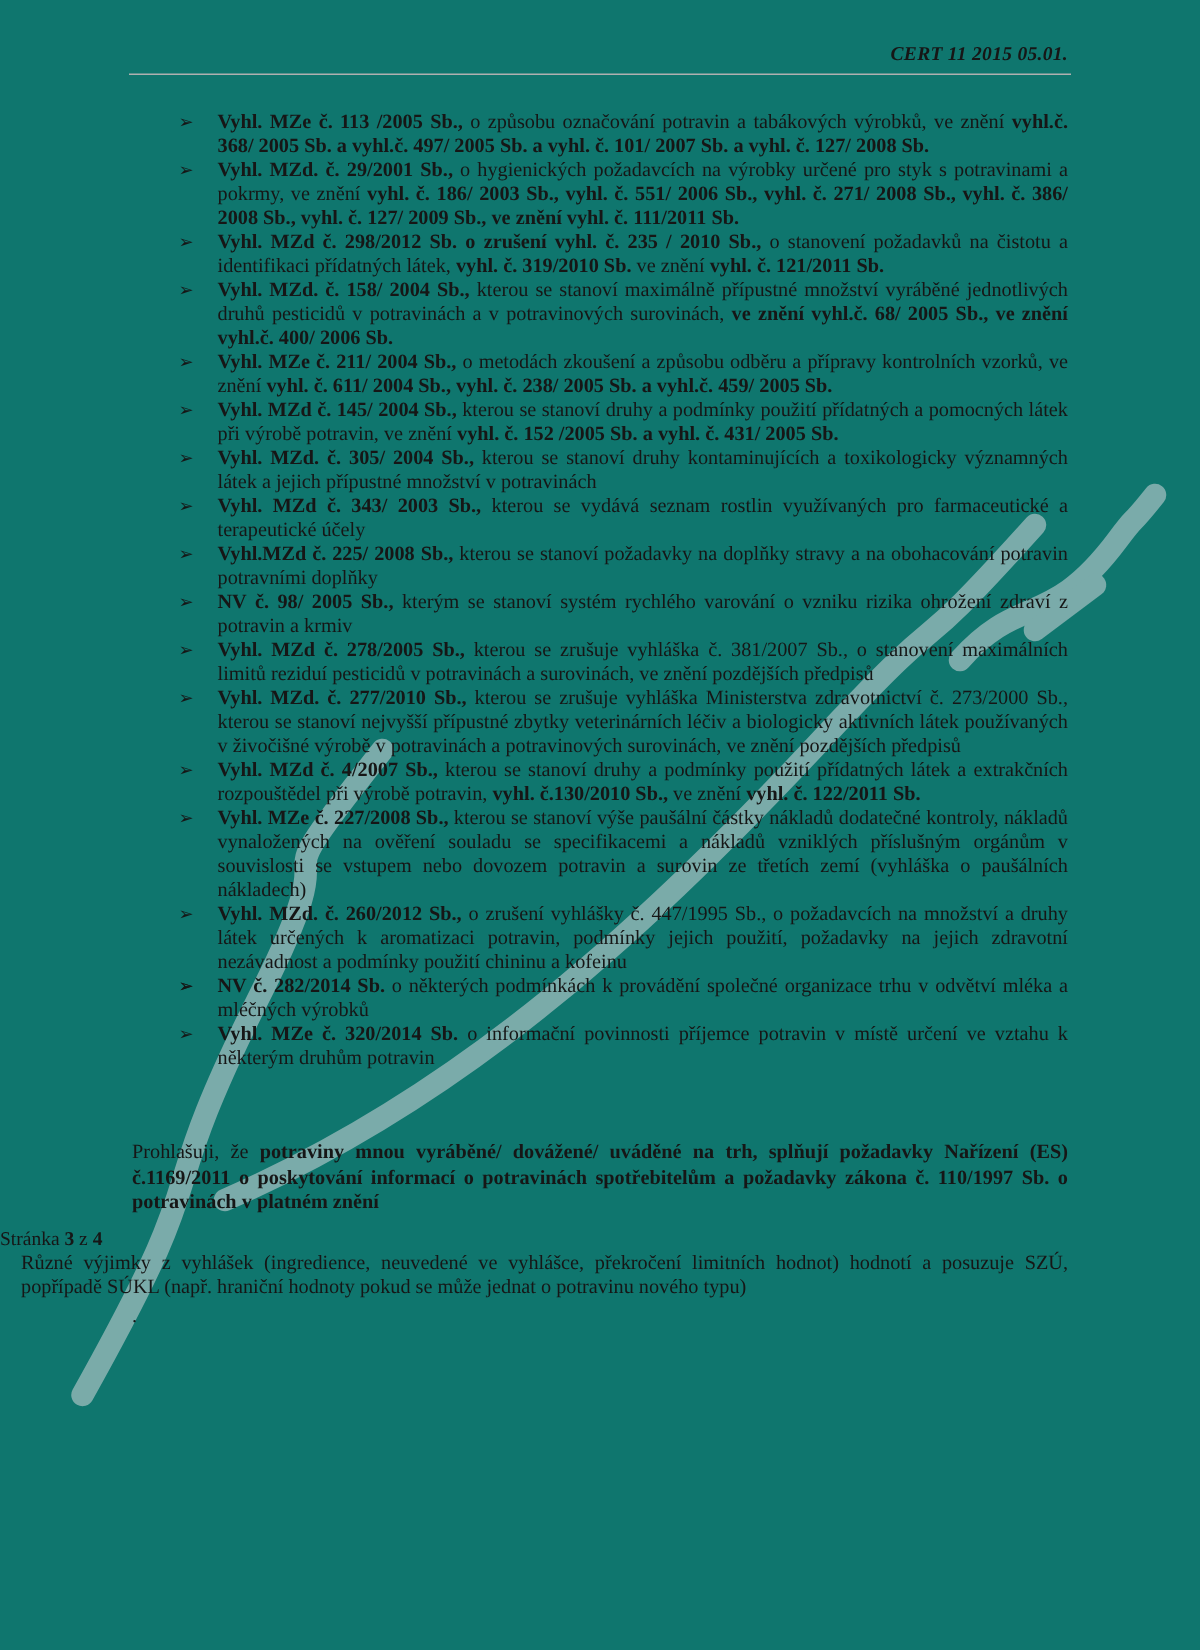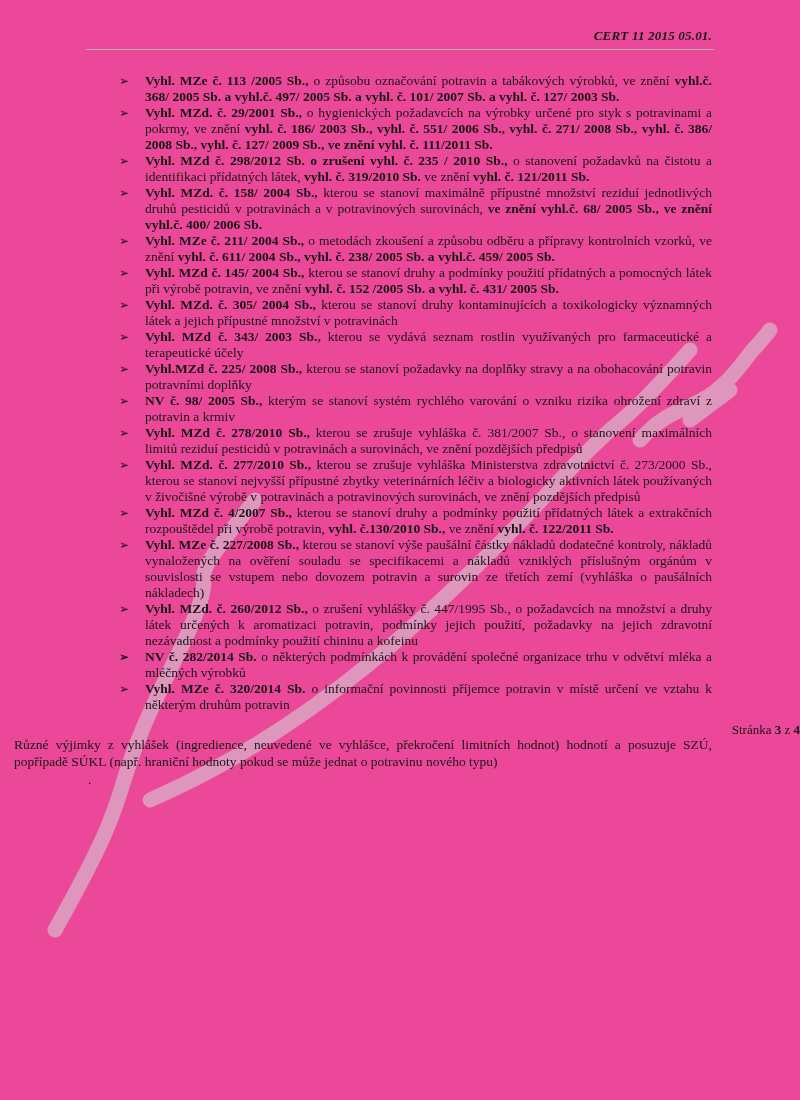--- a/index.html
+++ b/index.html
@@ -1,21 +1,21 @@
 <!DOCTYPE html>
 <html lang="cs"><head>
 <meta charset="utf-8">
 <style>
   html, body { margin: 0; padding: 0; background: #e8e8e8; }
   .page {
     position: relative;
     width: 800px;
     height: 1100px;
     margin: 0 auto;
-    background: #ec4899;
+    background: #0f766e;
     font-family: "Liberation Serif", "DejaVu Serif", serif;
     color: #161616;
     overflow: hidden;
   }
   .watermark {
     position: absolute;
     left: 0; top: 0;
     z-index: 0;
     pointer-events: none;
   }
@@ -56,21 +56,21 @@
     line-height: 16.5px;
     text-align: justify;
   }
   .decl { margin-top: 47px; }
   .notes { margin-top: 24px; margin-left: 14px; }
   .dot { margin-top: 2px; text-align: left; }
   .footer {
     position: absolute;
     left: 0; right: 0;
     bottom: 51px;
-    text-align: right;
+    text-align: left;
     font-size: 13px;
     z-index: 1;
   }
 </style>
 </head>
 <body>
 
 <div class="page">
 
   <svg class="watermark" width="800" height="1100" viewBox="0 0 800 1100" aria-hidden="true">
@@ -83,40 +83,41 @@
   </svg>
 
   <div class="content">
 
     <div class="header">
       <span>CERT 11 2015 05.01.</span>
     </div>
     <div class="rule"></div>
 
     <div class="list" id="reg-list">
-        <div class="item"><span class="bullet">➢</span><span><span class="b">Vyhl. MZe č. 113 /2005 Sb.,</span><span> o způsobu označování potravin a tabákových výrobků, ve znění </span><span class="b">vyhl.č. 368/ 2005 Sb. a vyhl.č. 497/ 2005 Sb. a vyhl. č. 101/ 2007 Sb. a vyhl. č. 127/ 2003 Sb.</span></span></div>
+        <div class="item"><span class="bullet">➢</span><span><span class="b">Vyhl. MZe č. 113 /2005 Sb.,</span><span> o způsobu označování potravin a tabákových výrobků, ve znění </span><span class="b">vyhl.č. 368/ 2005 Sb. a vyhl.č. 497/ 2005 Sb. a vyhl. č. 101/ 2007 Sb. a vyhl. č. 127/ 2008 Sb.</span></span></div>
         <div class="item"><span class="bullet">➢</span><span><span class="b">Vyhl. MZd. č. 29/2001 Sb.,</span><span> o hygienických požadavcích na výrobky určené pro styk s potravinami a pokrmy, ve znění </span><span class="b">vyhl. č. 186/ 2003 Sb., vyhl. č. 551/ 2006 Sb., vyhl. č. 271/ 2008 Sb., vyhl. č. 386/ 2008 Sb., vyhl. č. 127/ 2009 Sb., ve znění vyhl. č. 111/2011 Sb.</span></span></div>
         <div class="item"><span class="bullet">➢</span><span><span class="b">Vyhl. MZd č. 298/2012 Sb. o zrušení vyhl. č. 235 / 2010 Sb.,</span><span> o stanovení požadavků na čistotu a identifikaci přídatných látek, </span><span class="b">vyhl. č. 319/2010 Sb.</span><span> ve znění </span><span class="b">vyhl. č. 121/2011 Sb.</span></span></div>
-        <div class="item"><span class="bullet">➢</span><span><span class="b">Vyhl. MZd. č. 158/ 2004 Sb.,</span><span> kterou se stanoví maximálně přípustné množství reziduí jednotlivých druhů pesticidů v potravinách a v potravinových surovinách, </span><span class="b">ve znění vyhl.č. 68/ 2005 Sb., ve znění vyhl.č. 400/ 2006 Sb.</span></span></div>
+        <div class="item"><span class="bullet">➢</span><span><span class="b">Vyhl. MZd. č. 158/ 2004 Sb.,</span><span> kterou se stanoví maximálně přípustné množství vyráběné jednotlivých druhů pesticidů v potravinách a v potravinových surovinách, </span><span class="b">ve znění vyhl.č. 68/ 2005 Sb., ve znění vyhl.č. 400/ 2006 Sb.</span></span></div>
         <div class="item"><span class="bullet">➢</span><span><span class="b">Vyhl. MZe č. 211/ 2004 Sb.,</span><span> o metodách zkoušení a způsobu odběru a přípravy kontrolních vzorků, ve znění </span><span class="b">vyhl. č. 611/ 2004 Sb., vyhl. č. 238/ 2005 Sb. a vyhl.č. 459/ 2005 Sb.</span></span></div>
         <div class="item"><span class="bullet">➢</span><span><span class="b">Vyhl. MZd č. 145/ 2004 Sb.,</span><span> kterou se stanoví druhy a podmínky použití přídatných a pomocných látek při výrobě potravin, ve znění </span><span class="b">vyhl. č. 152 /2005 Sb. a vyhl. č. 431/ 2005 Sb.</span></span></div>
         <div class="item"><span class="bullet">➢</span><span><span class="b">Vyhl. MZd. č. 305/ 2004 Sb.,</span><span> kterou se stanoví druhy kontaminujících a toxikologicky významných látek a jejich přípustné množství v potravinách</span></span></div>
         <div class="item"><span class="bullet">➢</span><span><span class="b">Vyhl. MZd č. 343/ 2003 Sb.,</span><span> kterou se vydává seznam rostlin využívaných pro farmaceutické a terapeutické účely</span></span></div>
         <div class="item"><span class="bullet">➢</span><span><span class="b">Vyhl.MZd č. 225/ 2008 Sb.,</span><span> kterou se stanoví požadavky na doplňky stravy a na obohacování potravin potravními doplňky</span></span></div>
         <div class="item"><span class="bullet">➢</span><span><span class="b">NV č. 98/ 2005 Sb.,</span><span> kterým se stanoví systém rychlého varování o vzniku rizika ohrožení zdraví z potravin a krmiv</span></span></div>
-        <div class="item"><span class="bullet">➢</span><span><span class="b">Vyhl. MZd č. 278/2010 Sb.,</span><span> kterou se zrušuje vyhláška č. 381/2007 Sb., o stanovení maximálních limitů reziduí pesticidů v potravinách a surovinách, ve znění pozdějších předpisů</span></span></div>
+        <div class="item"><span class="bullet">➢</span><span><span class="b">Vyhl. MZd č. 278/2005 Sb.,</span><span> kterou se zrušuje vyhláška č. 381/2007 Sb., o stanovení maximálních limitů reziduí pesticidů v potravinách a surovinách, ve znění pozdějších předpisů</span></span></div>
         <div class="item"><span class="bullet">➢</span><span><span class="b">Vyhl. MZd. č. 277/2010 Sb.,</span><span> kterou se zrušuje vyhláška Ministerstva zdravotnictví č. 273/2000 Sb., kterou se stanoví nejvyšší přípustné zbytky veterinárních léčiv a biologicky aktivních látek používaných v živočišné výrobě v potravinách a potravinových surovinách, ve znění pozdějších předpisů</span></span></div>
         <div class="item"><span class="bullet">➢</span><span><span class="b">Vyhl. MZd č. 4/2007 Sb.,</span><span> kterou se stanoví druhy a podmínky použití přídatných látek a extrakčních rozpouštědel při výrobě potravin, </span><span class="b">vyhl. č.130/2010 Sb.,</span><span> ve znění </span><span class="b">vyhl. č. 122/2011 Sb.</span></span></div>
         <div class="item"><span class="bullet">➢</span><span><span class="b">Vyhl. MZe č. 227/2008 Sb.,</span><span> kterou se stanoví výše paušální částky nákladů dodatečné kontroly, nákladů vynaložených na ověření souladu se specifikacemi a nákladů vzniklých příslušným orgánům v souvislosti se vstupem nebo dovozem potravin a surovin ze třetích zemí (vyhláška o paušálních nákladech)</span></span></div>
         <div class="item"><span class="bullet">➢</span><span><span class="b">Vyhl. MZd. č. 260/2012 Sb.,</span><span> o zrušení vyhlášky č. 447/1995 Sb., o požadavcích na množství a druhy látek určených k aromatizaci potravin, podmínky jejich použití, požadavky na jejich zdravotní nezávadnost a podmínky použití chininu a kofeinu</span></span></div>
         <div class="item"><span class="bullet">➢</span></div>
         <div class="item"><span class="bullet">➢</span><span><span class="b">NV č. 282/2014 Sb.</span><span> o některých podmínkách k provádění společné organizace trhu v odvětví mléka a mléčných výrobků</span></span></div>
         <div class="item"><span class="bullet">➢</span><span><span class="b">Vyhl. MZe č. 320/2014 Sb.</span><span> o informační povinnosti příjemce potravin v místě určení ve vztahu k některým druhům potravin</span></span></div>
       </div>
 
+    <p class="para decl"><span>Prohlašuji, že </span><span class="b">potraviny mnou vyráběné/ dovážené/ uváděné na trh, splňují požadavky Nařízení (ES) č.1169/2011 o poskytování informací o potravinách spotřebitelům a požadavky zákona č. 110/1997 Sb. o potravinách v platném znění</span></p>
 
     <p class="para notes"><span>Různé výjimky z vyhlášek (ingredience, neuvedené ve vyhlášce, překročení limitních hodnot) hodnotí a posuzuje SZÚ, popřípadě SÚKL (např. hraniční hodnoty pokud se může jednat o potravinu nového typu)</span></p>
 
     <div class="para dot">.</div>
 
     <div class="footer"><span>Stránka </span><span class="b">3</span><span> z </span><span class="b">4</span></div>
 
   </div>
 </div>
 

